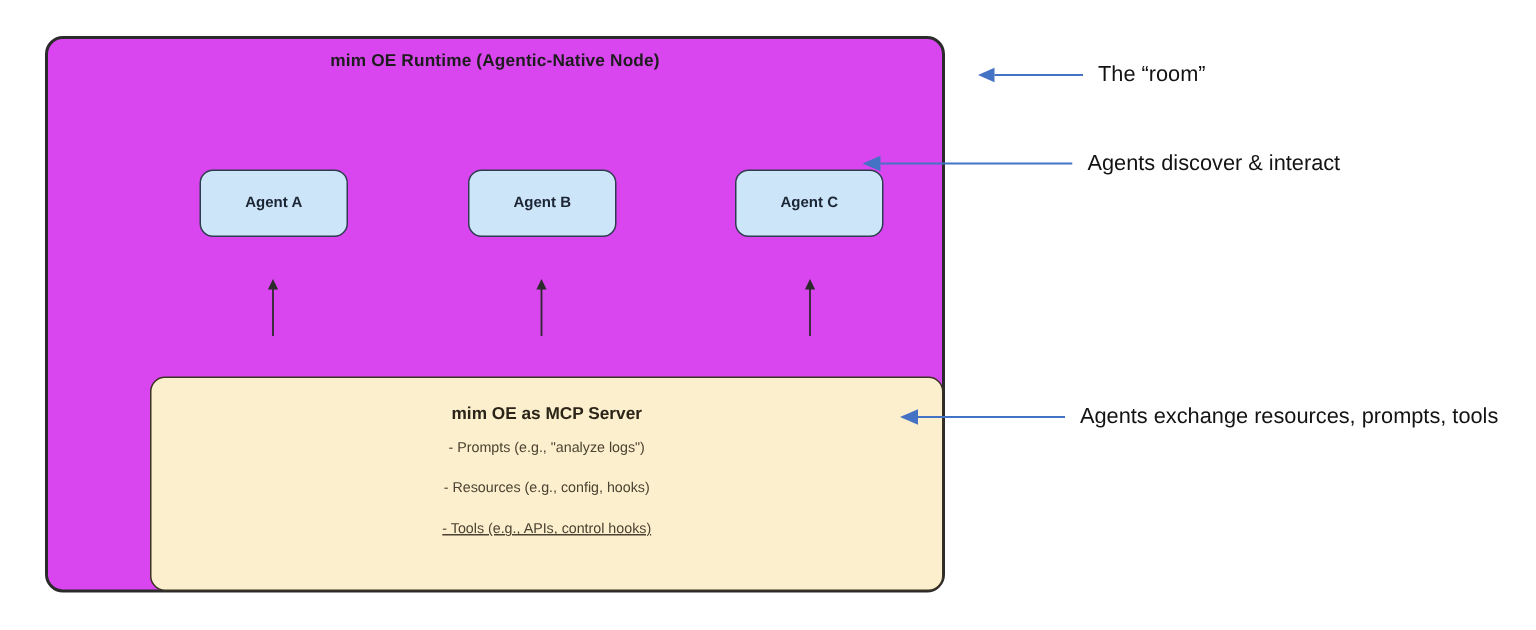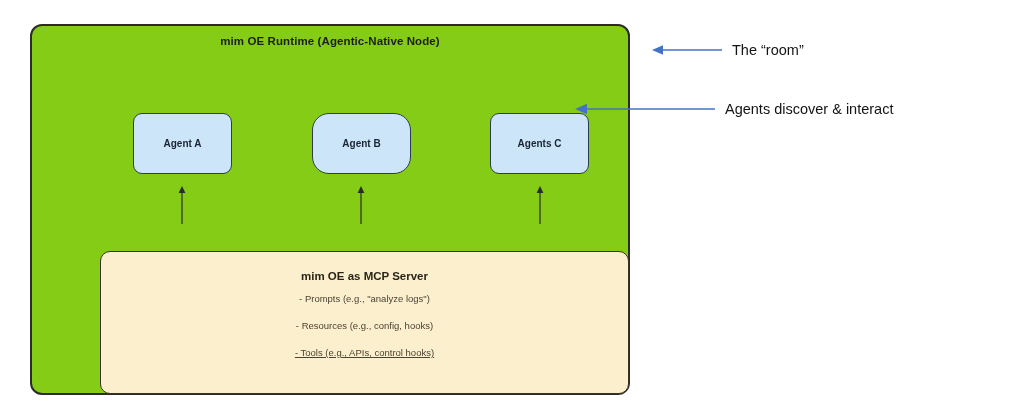--- a/index.html
+++ b/index.html
@@ -22,57 +22,57 @@
   }
 
   
   .runtime-box {
     position: absolute;
     left: 30px;
     top: 24px;
     width: 600px;
     height: 371px;
     box-sizing: border-box;
-    background: #84cc16;
+    background: #d946ef;
     border: 2px solid #2b2b2b;
     border-radius: 12px;
   }
   .runtime-title {
     position: absolute;
     left: 0;
     top: 9px;
     width: 100%;
     text-align: center;
     font-size: 11.5px;
     font-weight: bold;
     color: #1d1d1d;
     letter-spacing: 0.1px;
   }
 
   
   .agent-box {
     position: absolute;
     top: 87px;
     width: 99px;
-    height: 61px;
+    height: 45px;
     box-sizing: border-box;
     background: #cce5f9;
     border: 1.6px solid #2e3c50;
     border-radius: 9px;
     display: flex;
     align-items: center;
     justify-content: center;
   }
   .agent-label {
     font-size: 10px;
     font-weight: bold;
     color: #1a2433;
   }
   #agent-0 { left: 101px; }
-  #agent-1 { left: 280px; border-radius: 17px; }
+  #agent-1 { left: 280px; }
   #agent-2 { left: 458px; }
 
   
   .up-arrow {
     position: absolute;
     top: 160px;
     width: 12px;
     height: 38px;
   }
   #uparrow-0 { left: 144px; }
@@ -154,21 +154,21 @@
   <div class="runtime-box">
     <div class="runtime-title">mim OE Runtime (Agentic-Native Node)</div>
 
     <div class="agent-box" id="agent-0">
       <span class="agent-label">Agent A</span>
     </div>
     <div class="agent-box" id="agent-1">
       <span class="agent-label">Agent B</span>
     </div>
     <div class="agent-box" id="agent-2">
-      <span class="agent-label">Agents C</span>
+      <span class="agent-label">Agent C</span>
     </div>
 
     <svg class="up-arrow" id="uparrow-0" viewBox="0 0 12 38">
       <line x1="6" y1="38" x2="6" y2="6" stroke="#2b2b2b" stroke-width="1.2"></line>
       <polygon points="6,0 2.6,7 9.4,7" fill="#2b2b2b"></polygon>
     </svg>
     <svg class="up-arrow" id="uparrow-1" viewBox="0 0 12 38">
       <line x1="6" y1="38" x2="6" y2="6" stroke="#2b2b2b" stroke-width="1.2"></line>
       <polygon points="6,0 2.6,7 9.4,7" fill="#2b2b2b"></polygon>
     </svg>
@@ -194,14 +194,21 @@
   </div>
 
   <div class="annotation" id="annotation-1">
     <svg class="annotation-arrow" viewBox="0 0 140 22" preserveAspectRatio="none">
       <line x1="140" y1="11" x2="12" y2="11" stroke="#4472c4" stroke-width="1.3"></line>
       <polygon points="0,11 12,5.8 12,16.2" fill="#4472c4"></polygon>
     </svg>
     <span class="annotation-label">Agents discover &amp; interact</span>
   </div>
 
+  <div class="annotation" id="annotation-2">
+    <svg class="annotation-arrow" viewBox="0 0 110 22" preserveAspectRatio="none">
+      <line x1="110" y1="11" x2="12" y2="11" stroke="#4472c4" stroke-width="1.3"></line>
+      <polygon points="0,11 12,5.8 12,16.2" fill="#4472c4"></polygon>
+    </svg>
+    <span class="annotation-label">Agents exchange resources, prompts, tools</span>
+  </div>
 
 </div>
 
 </body></html>

